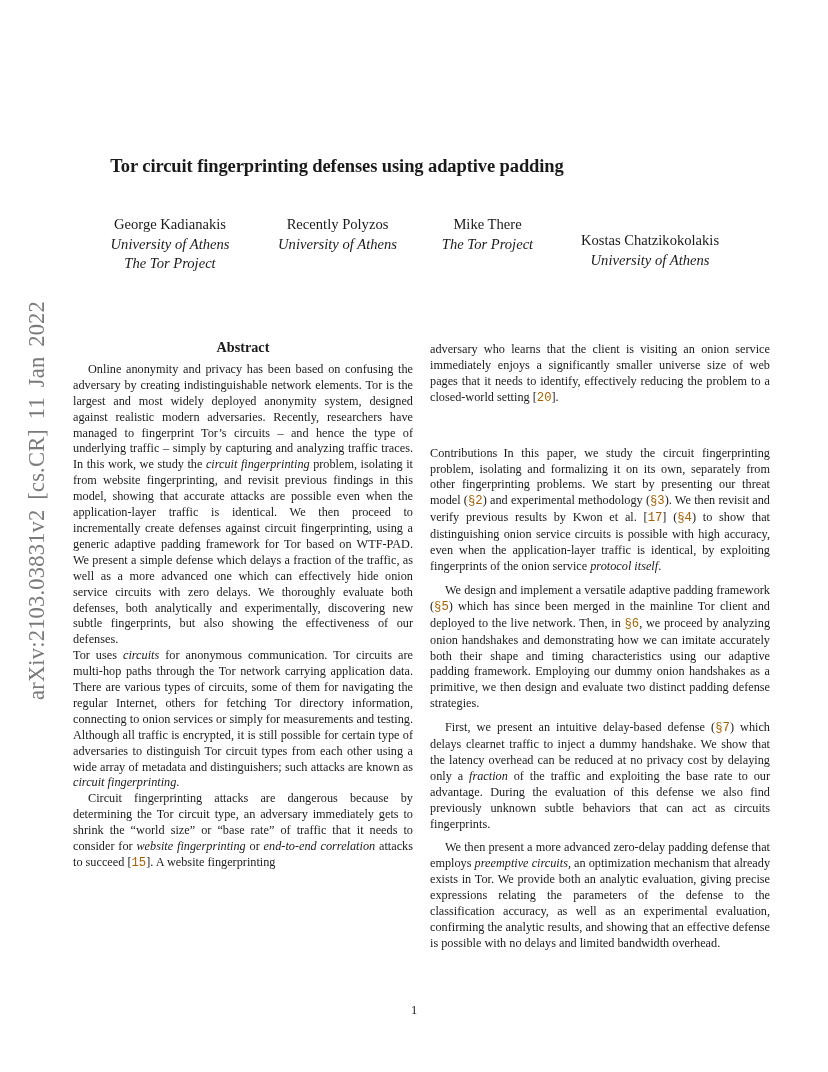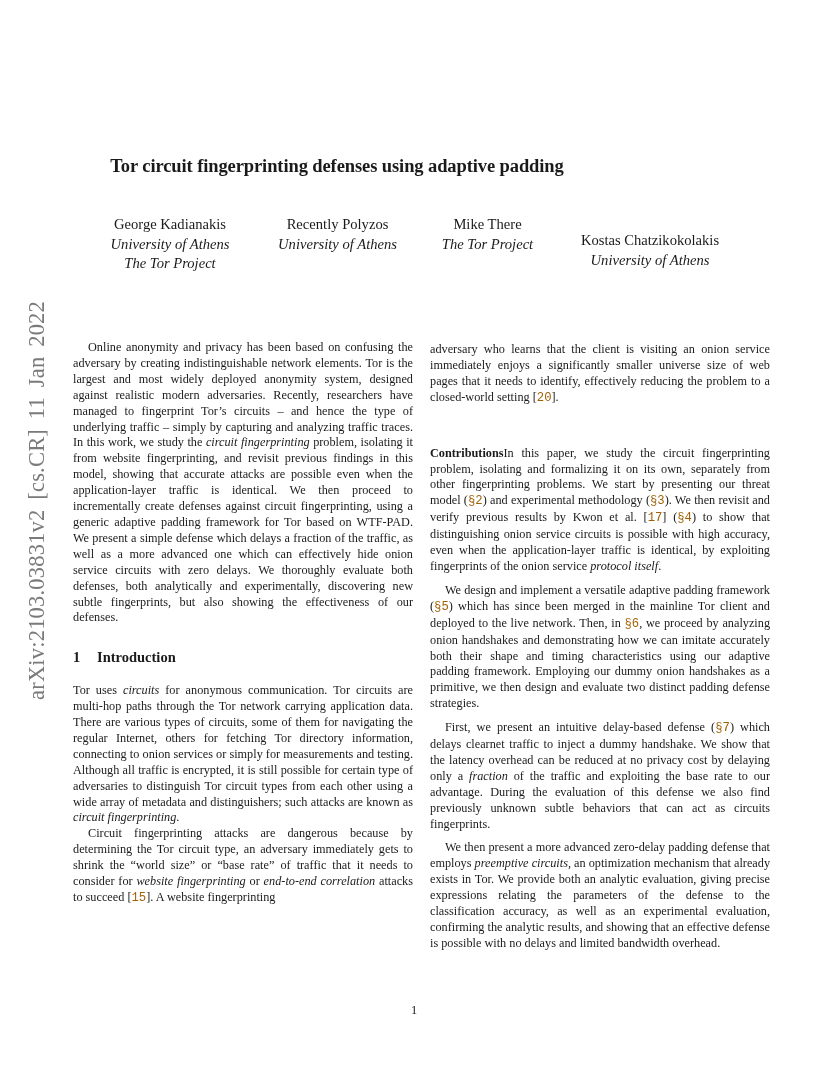--- a/index.html
+++ b/index.html
@@ -15,21 +15,21 @@
                  white-space: nowrap; letter-spacing: 0.2px; word-spacing: 4px; }
   .col { position: absolute; width: 340px; font-size: 12.25px; line-height: 15.9px;
          text-align: justify; }
   .col-left { left: 73px; top: 340px; }
   .col-right { left: 430px; top: 342px; }
   .col p { margin: 0; hyphens: auto; }
   .indent { text-indent: 15px; }
   .abstract-head { text-align: center; font-weight: bold; font-size: 14.2px; margin: 0 0 6px 0; }
   .section-head { font-weight: bold; font-size: 14.5px; margin: 24px 0 17px 0; }
   .section-head .num { display: inline-block; width: 24px; }
-  .para-head { font-weight: bold; }
+  .para-head { font-weight: normal; margin-right: 6px; }
   .gap-sm { margin-top: 8px !important; }
   .gap-lg { margin-top: 39px !important; }
   .link { color: #a16207; font-family: Liberation Mono, monospace; }
   em { font-style: italic; }
   .page-num { position: absolute; top: 1003px; left: 0; width: 828px; text-align: center; font-size: 12.5px; }
 </style>
 </head>
 <body>
 
 <div class="title">Tor circuit fingerprinting defenses using adaptive padding</div>
@@ -50,23 +50,23 @@
   </div>
   <div class="author" style="left:555px;width:190px;margin-top:16px;">
     <span>Kostas Chatzikokolakis</span>
     <span class="affil">University of Athens</span>
   </div>
 </div>
 
 <div class="arxiv-stamp">arXiv:2103.03831v2  [cs.CR]  11 Jan 2022</div>
 
 <div class="col col-left">
+  <div class="abstract-head">Abstract</div>
   <p class="indent"><span>Online anonymity and privacy has been based on confusing the adversary by creating indistinguishable network elements. Tor is the largest and most widely deployed anonymity system, designed against realistic modern adversaries. Recently, researchers have managed to fingerprint Tor’s circuits – and hence the type of underlying traffic – simply by capturing and analyzing traffic traces. In this work, we study the </span><em>circuit fingerprinting</em><span> problem, isolating it from website fingerprinting, and revisit previous findings in this model, showing that accurate attacks are possible even when the application-layer traffic is identical. We then proceed to incrementally create defenses against circuit fingerprinting, using a generic adaptive padding framework for Tor based on WTF-PAD. We present a simple defense which delays a fraction of the traffic, as well as a more advanced one which can effectively hide onion service circuits with zero delays. We thoroughly evaluate both defenses, both analytically and experimentally, discovering new subtle fingerprints, but also showing the effectiveness of our defenses.</span></p>
 
-  <div class="section-head"><span class="num">1</span><span>Introduction</span></div>
 
   <p><span>Tor uses </span><em>circuits</em><span> for anonymous communication. Tor circuits are multi-hop paths through the Tor network carrying application data. There are various types of circuits, some of them for navigating the regular Internet, others for fetching Tor directory information, connecting to onion services or simply for measurements and testing. Although all traffic is encrypted, it is still possible for certain type of adversaries to distinguish Tor circuit types from each other using a wide array of metadata and distinguishers; such attacks are known as </span><em>circuit fingerprinting</em><span>.</span></p>
 
   <p class="indent"><span>Circuit fingerprinting attacks are dangerous because by determining the Tor circuit type, an adversary immediately gets to shrink the “world size” or “base rate” of traffic that it needs to consider for </span><em>website fingerprinting</em><span> or </span><em>end-to-end correlation</em><span> attacks to succeed [</span><a class="link">15</a><span>]. A website fingerprinting </span></p>
 </div>
 
 <div class="col col-right">
   <p><span>adversary who learns that the client is visiting an onion service immediately enjoys a significantly smaller universe size of web pages that it needs to identify, effectively reducing the problem to a closed-world setting [</span><span></span><a class="link">20</a><span>].</span></p>
 <p class="gap-lg"><span class="para-head">Contributions</span><span>In this paper, we study the circuit fingerprinting problem, isolating and formalizing it on its own, separately from other fingerprinting problems. We start by presenting our threat model (</span><a class="link">§2</a><span>) and experimental methodology (</span><a class="link">§3</a><span>). We then revisit and verify previous results by Kwon et al. [</span><a class="link">17</a><span>] (</span><a class="link">§4</a><span>) to show that distinguishing onion service circuits is possible with high accuracy, even when the application-layer traffic is identical, by exploiting fingerprints of the onion service </span><em>protocol itself</em><span>.</span></p>
     <p class="indent gap-sm"><span>We design and implement a versatile adaptive padding framework (</span><a class="link">§5</a><span>) which has since been merged in the mainline Tor client and deployed to the live network. Then, in </span><a class="link">§6</a><span>, we proceed by analyzing onion handshakes and demonstrating how we can imitate accurately both their shape and timing characteristics using our adaptive padding framework. Employing our dummy onion handshakes as a primitive, we then design and evaluate two distinct padding defense strategies.</span></p>

